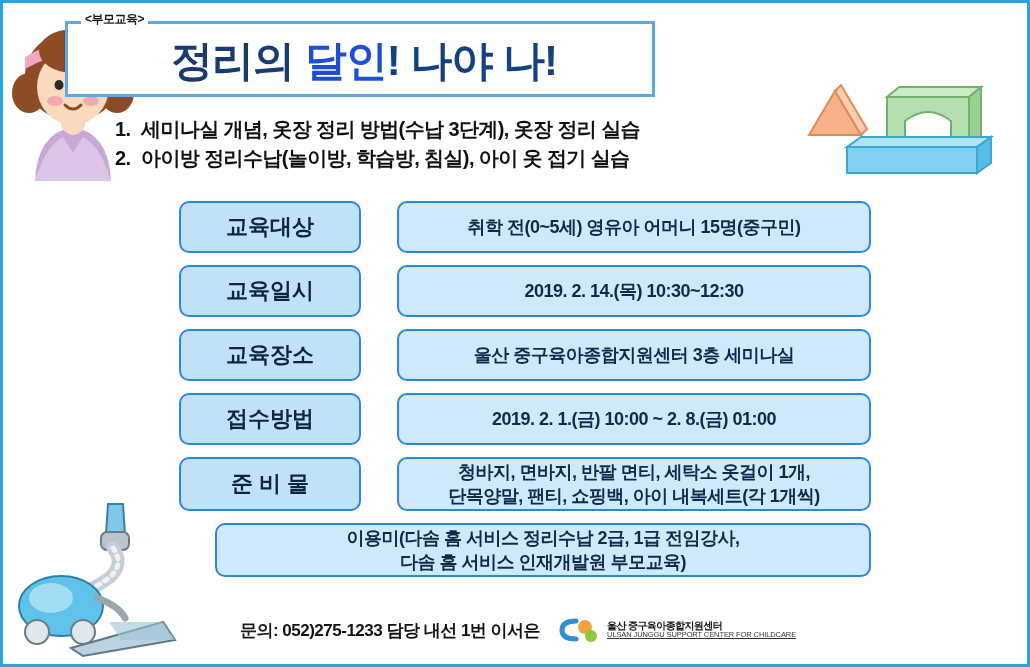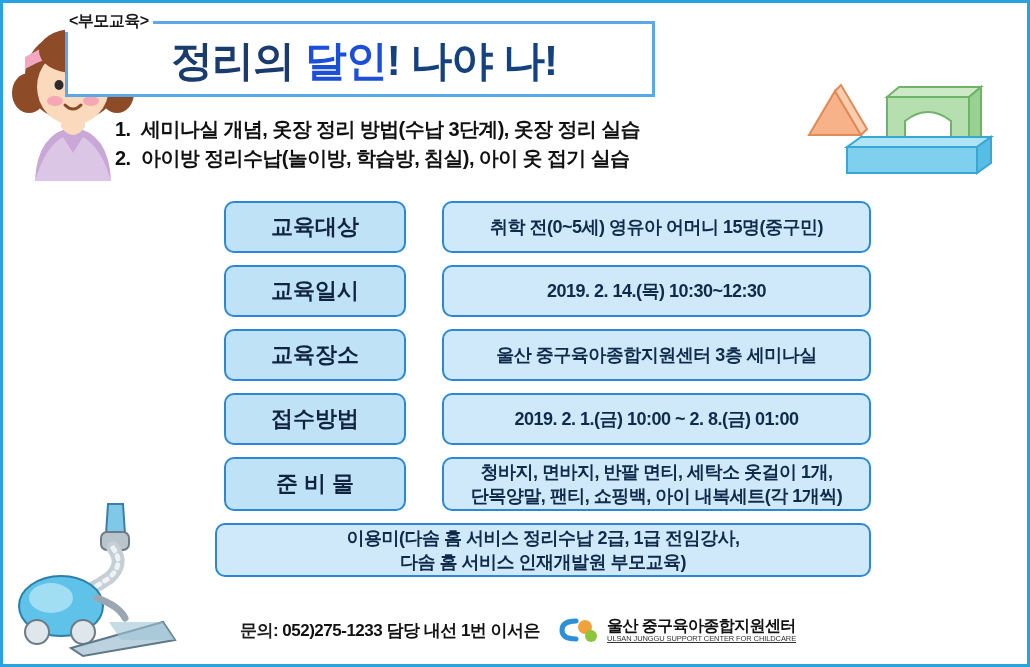--- a/index.html
+++ b/index.html
@@ -29,23 +29,23 @@
     left: 62px;
     top: 18px;
     width: 590px;
     height: 76px;
     border: 3px solid #5aa9e6;
     background: #ffffff;
     box-sizing: border-box;
   }
   .header-tag {
     position: absolute;
-    left: 62px;
+    left: 78px;
     top: 8px;
-    font-size: 16px;
+    font-size: 12px;
     font-weight: bold;
     color: #1a1a1a;
     background: #ffffff;
     padding: 0 4px;
     letter-spacing: -0.5px;
   }
   .header-title {
     position: absolute;
     left: 72px;
     top: 30px;
@@ -101,21 +101,20 @@
     border-radius: 10px;
     background: #bfe2f7;
     color: #10243f;
     font-size: 22px;
     font-weight: bold;
     letter-spacing: 0px;
     display: flex;
     align-items: center;
     justify-content: center;
     box-sizing: border-box;
-    margin-left: 45px;
   }
   .value {
     margin-left: 36px;
     flex: 1;
     border: 2px solid #2b88d8;
     border-radius: 10px;
     background: #cfe9fa;
     color: #0f2a4a;
     font-size: 18px;
     font-weight: bold;
@@ -155,21 +154,21 @@
     margin-left: 18px;
   }
   .logo-mark {
     width: 42px;
     height: 30px;
     margin-right: 7px;
     position: relative;
   }
   .logo-text-wrap { line-height: 1.1; }
   .logo-kr {
-    font-size: 16px;
+    font-size: 10px;
     font-weight: bold;
     color: #111111;
     letter-spacing: -0.6px;
   }
   .logo-en {
     font-size: 7.5px;
     color: #333333;
     letter-spacing: -0.1px;
     text-decoration: underline;
   }

